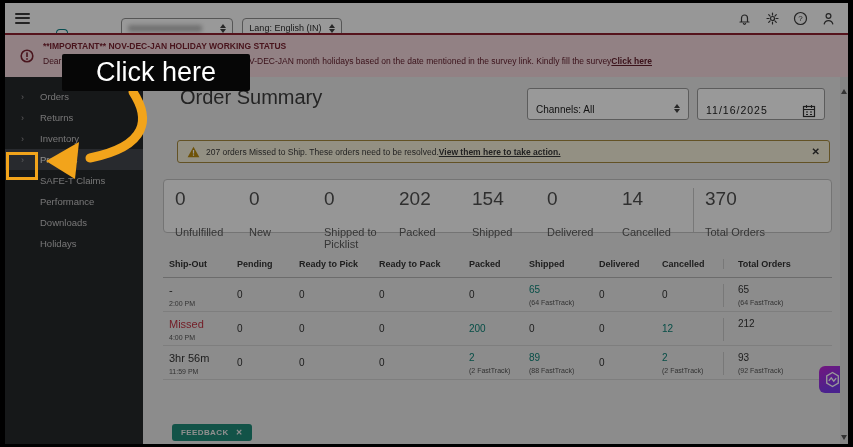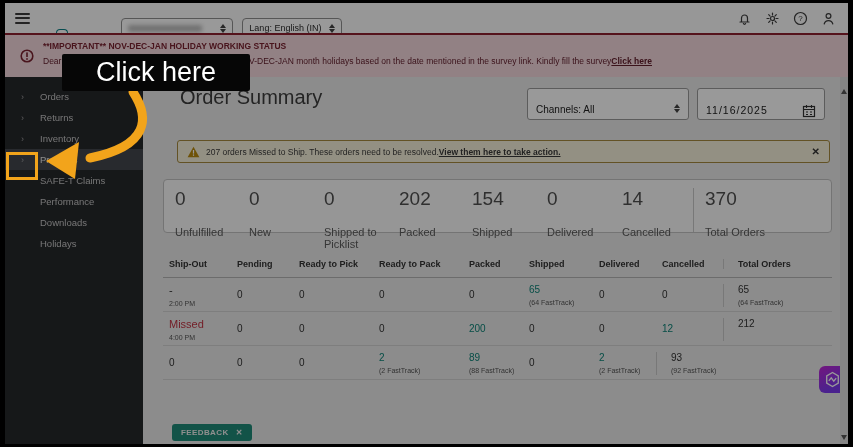--- a/index.html
+++ b/index.html
@@ -292,20 +292,24 @@
         <div><span class="v teal">200</span></div>
         <div><span class="v">0</span></div>
         <div><span class="v">0</span></div>
         <div><span class="v teal">12</span></div>
         <div class="tcol">
             <div class="v">212</div>
           </div>
       </div>
 
       <div class="trow">
+        <div>
+            <div class="v big">3hr 56m</div>
+            <div class="sub">11:59 PM</div>
+          </div>
         <div><span class="v">0</span></div>
         <div><span class="v">0</span></div>
         <div><span class="v">0</span></div>
         <div>
             <div class="v teal">2</div>
             <div class="sub">(2 FastTrack)</div>
           </div>
         <div>
             <div class="v teal">89</div>
             <div class="sub">(88 FastTrack)</div>

